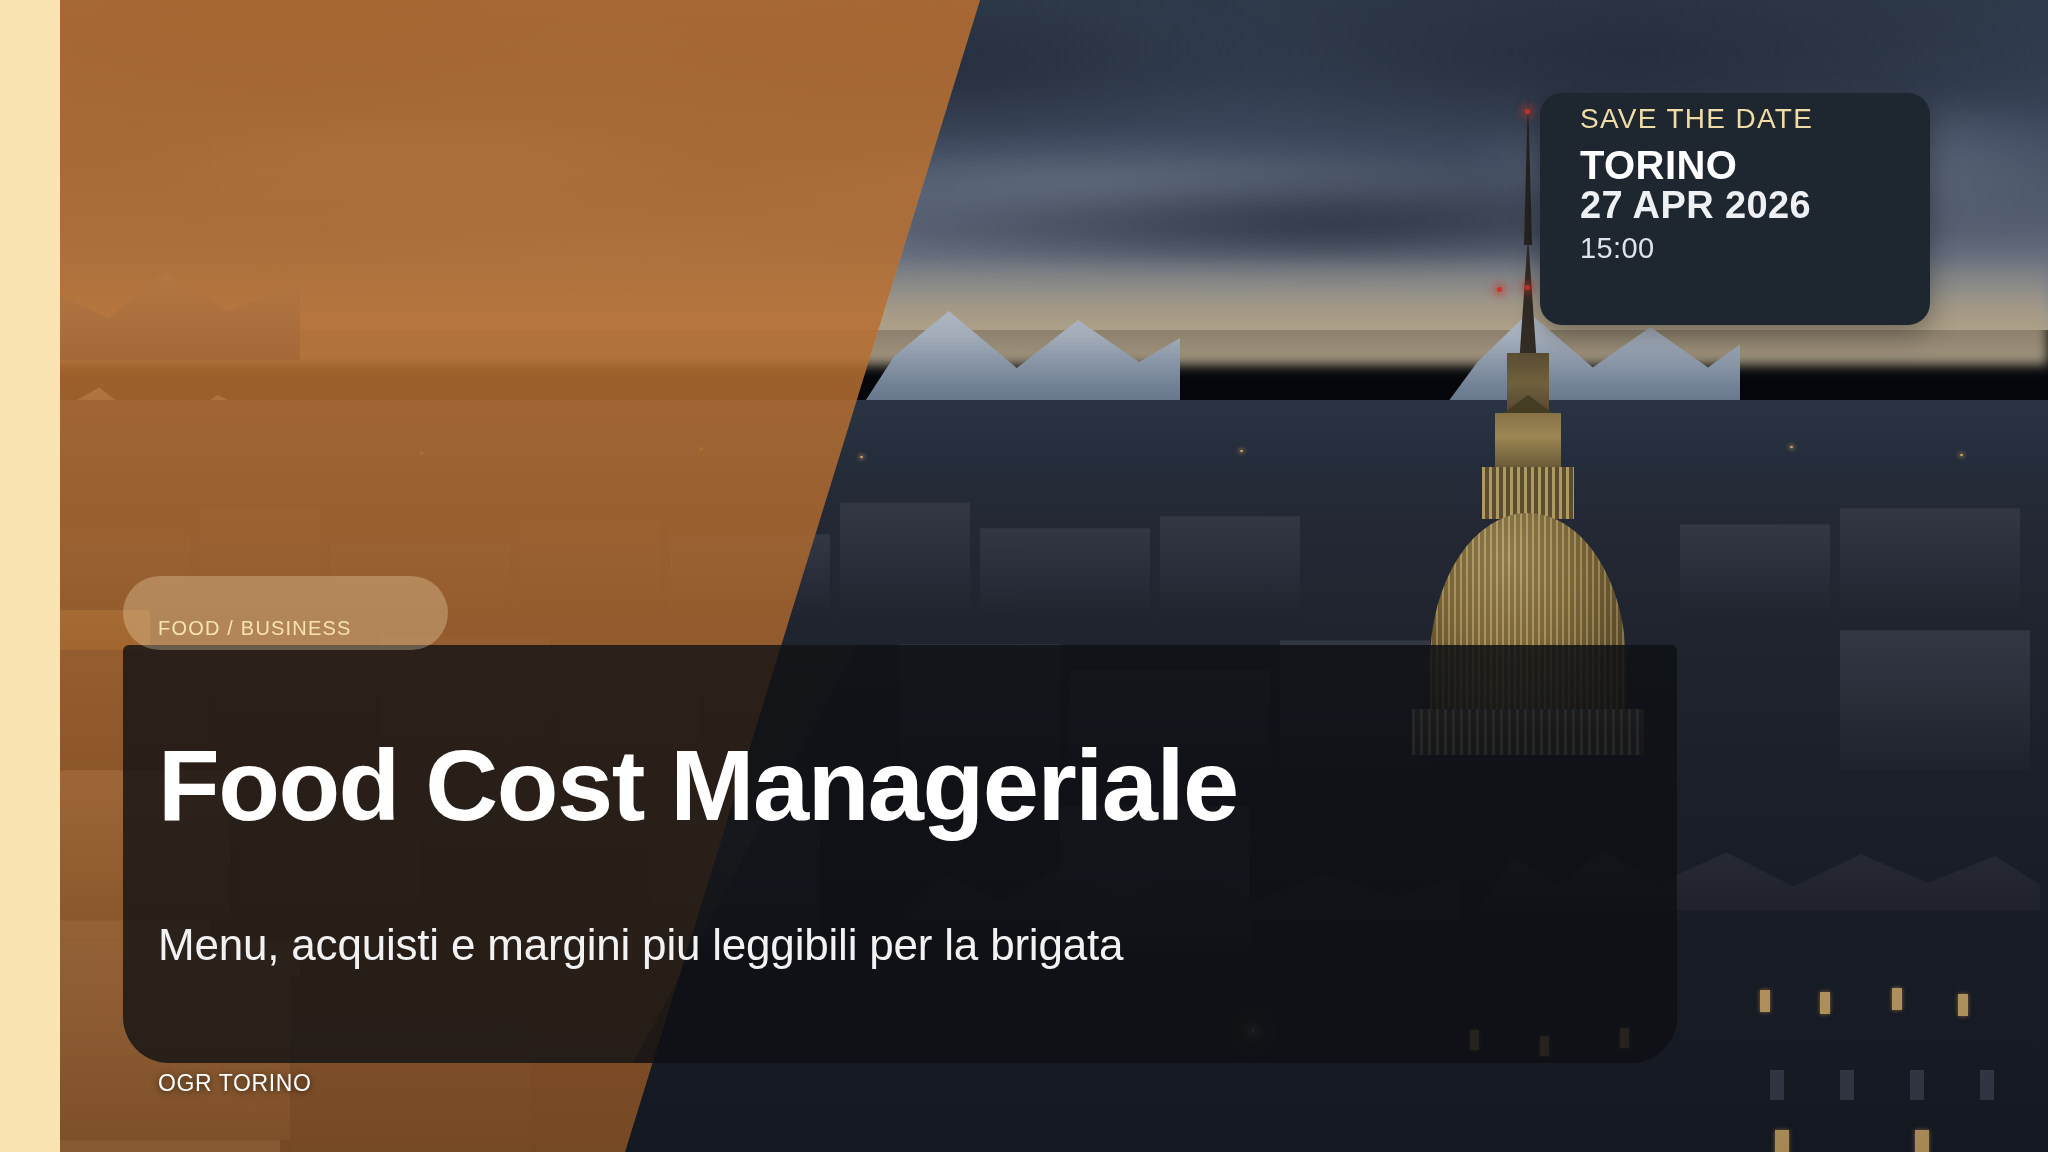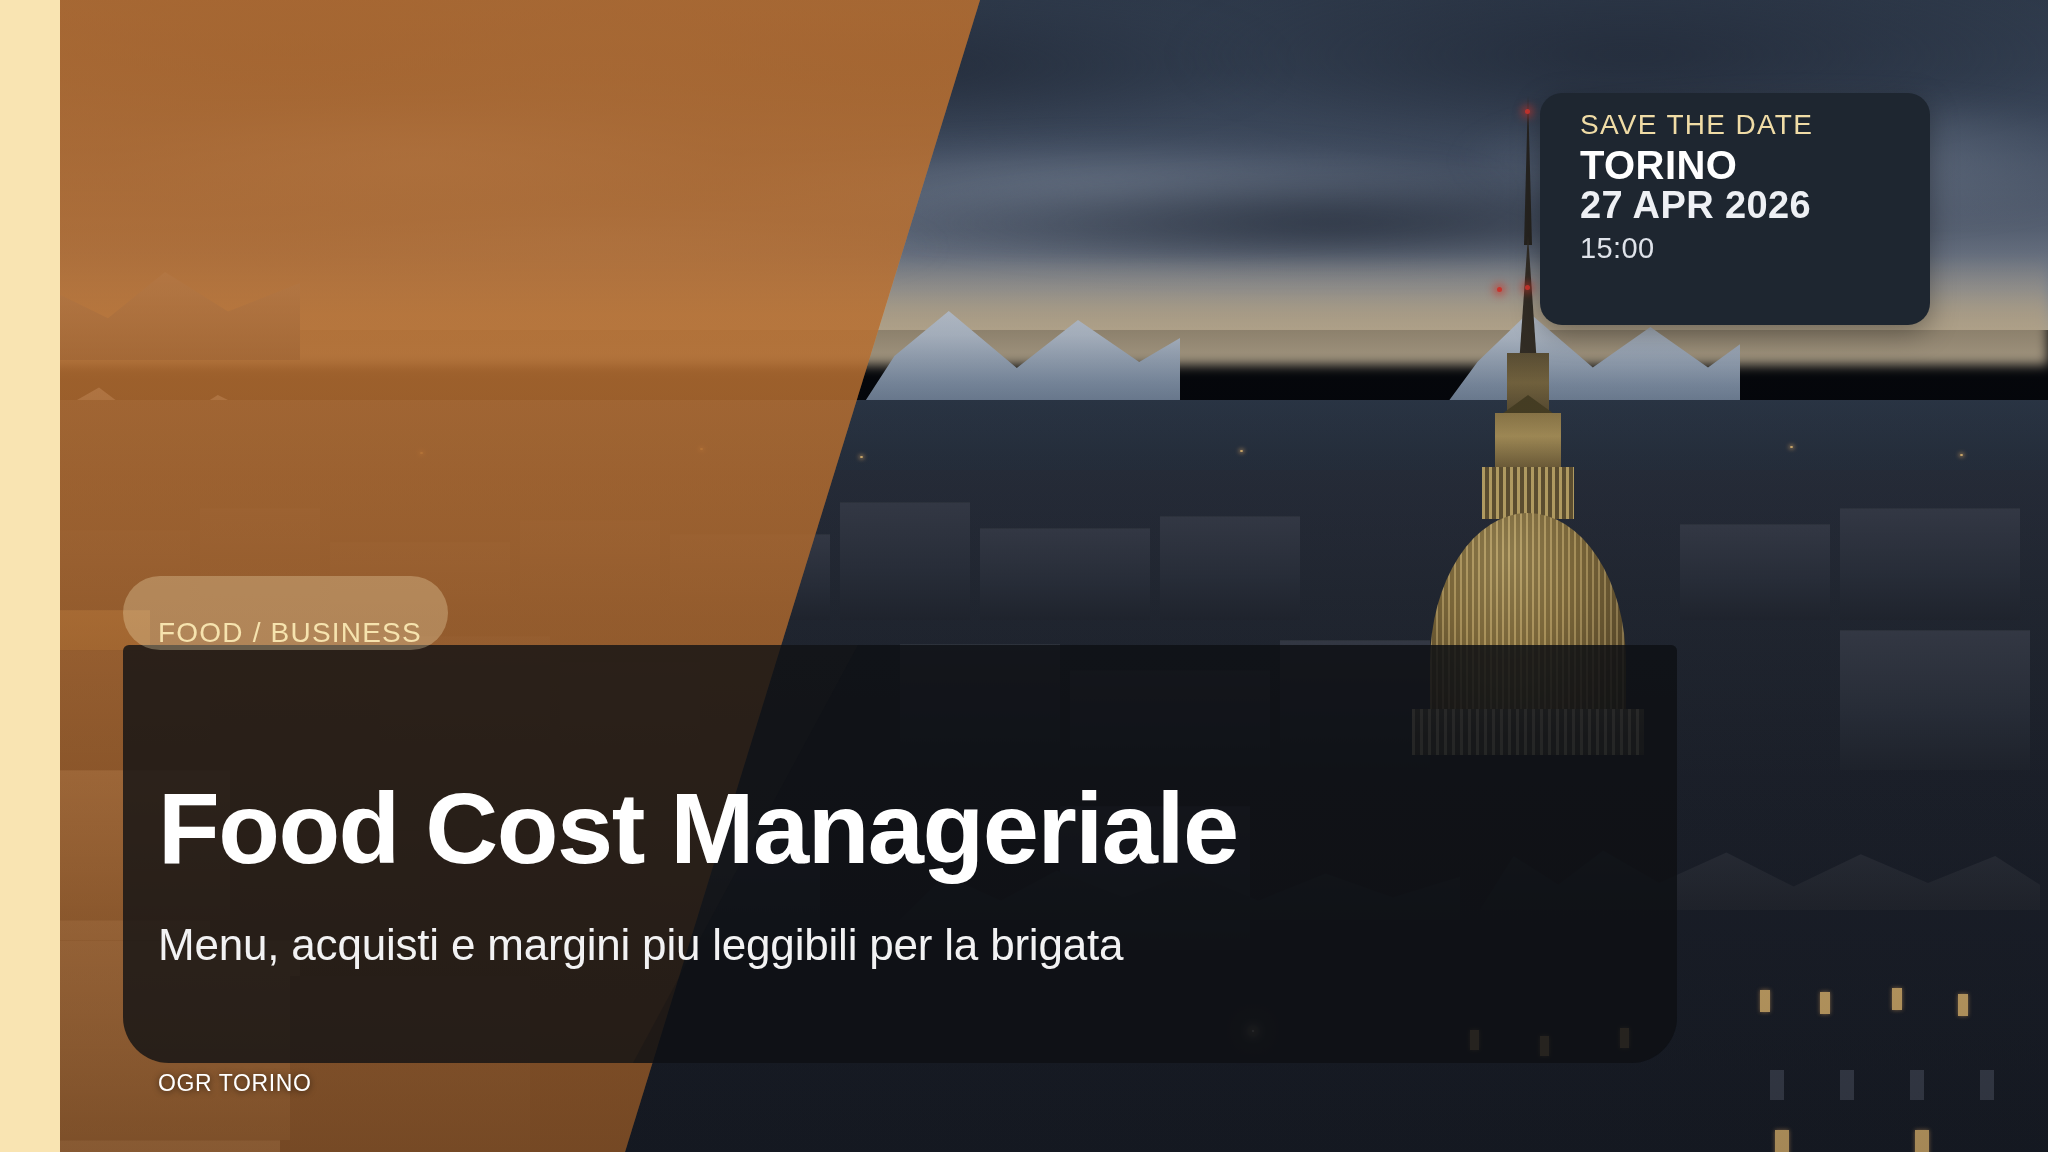--- a/index.html
+++ b/index.html
@@ -190,27 +190,27 @@
 
   
   .pill{
     position:absolute; left:123px; top:576px; width:325px; height:74px;
     background:rgba(248,232,190,.30);
     border-radius:37px;
     z-index:22;
   }
   .pill-label{
     position:absolute; left:158px; top:617px;
-    font-size:28px; letter-spacing:1.2px; color:#F6E3AE;
+    font-size:20px; letter-spacing:1.2px; color:#F6E3AE;
     z-index:26; white-space:nowrap;
   }
   .title{
     position:absolute; left:158px; top:735px;
     font-size:101px; font-weight:bold; color:#ffffff;
-    letter-spacing:-1.5px; line-height:1; white-space:nowrap; z-index:25;margin-top:43px;
+    letter-spacing:-1.5px; line-height:1; white-space:nowrap; z-index:25;
   }
   .subtitle{
     position:absolute; left:158px; top:920px;
     font-size:44px; color:#f2f2f3; font-weight:400;
     letter-spacing:-0.2px; white-space:nowrap; z-index:25;
   }
   .meta{
     position:absolute; left:158px; top:1008px;
     font-size:29px; color:#e9e9ec; letter-spacing:.6px;
     white-space:nowrap; z-index:25;
@@ -223,21 +223,21 @@
     text-shadow:0 1px 6px rgba(0,0,0,.65);
   }
 
   
   .std-card{
     position:absolute; left:1540px; top:93px; width:390px; height:232px;
     background:#1E2630; border-radius:22px; z-index:28;
     box-shadow:0 8px 28px rgba(0,0,0,.35);
   }
   .std-kicker{
-    position:absolute; left:1580px; top:109px;
+    position:absolute; left:1580px; top:103px;
     font-size:28px; color:#F0DCA6; letter-spacing:1.3px; z-index:29; white-space:nowrap;
   }
   .std-city{
     position:absolute; left:1580px; top:143px;
     font-size:40px; font-weight:bold; color:#ffffff; letter-spacing:.4px; z-index:29; white-space:nowrap;
   }
   .std-date{
     position:absolute; left:1580px; top:184px;
     font-size:38px; font-weight:bold; color:#eef0f4; letter-spacing:.4px; z-index:29; white-space:nowrap;
   }

